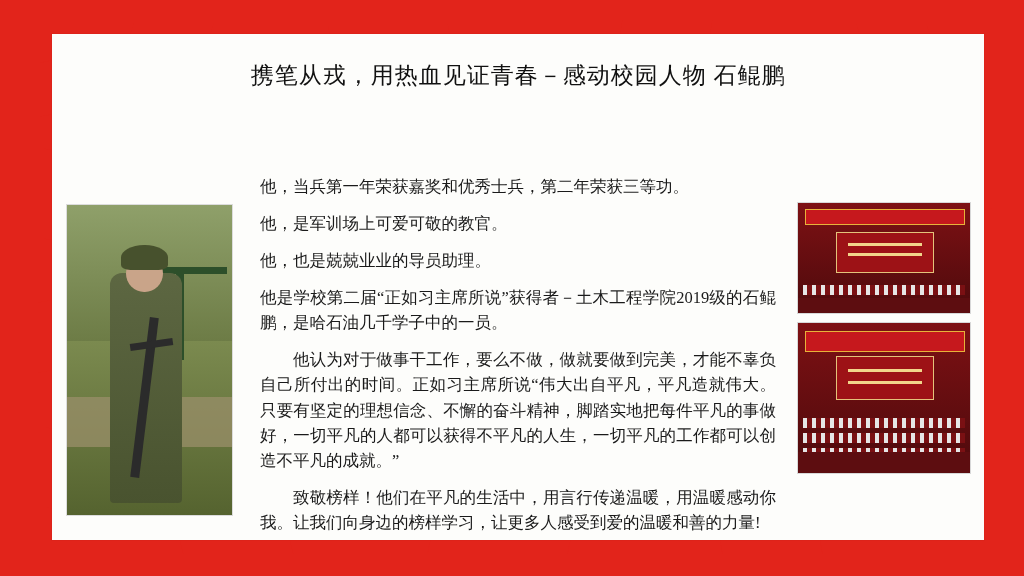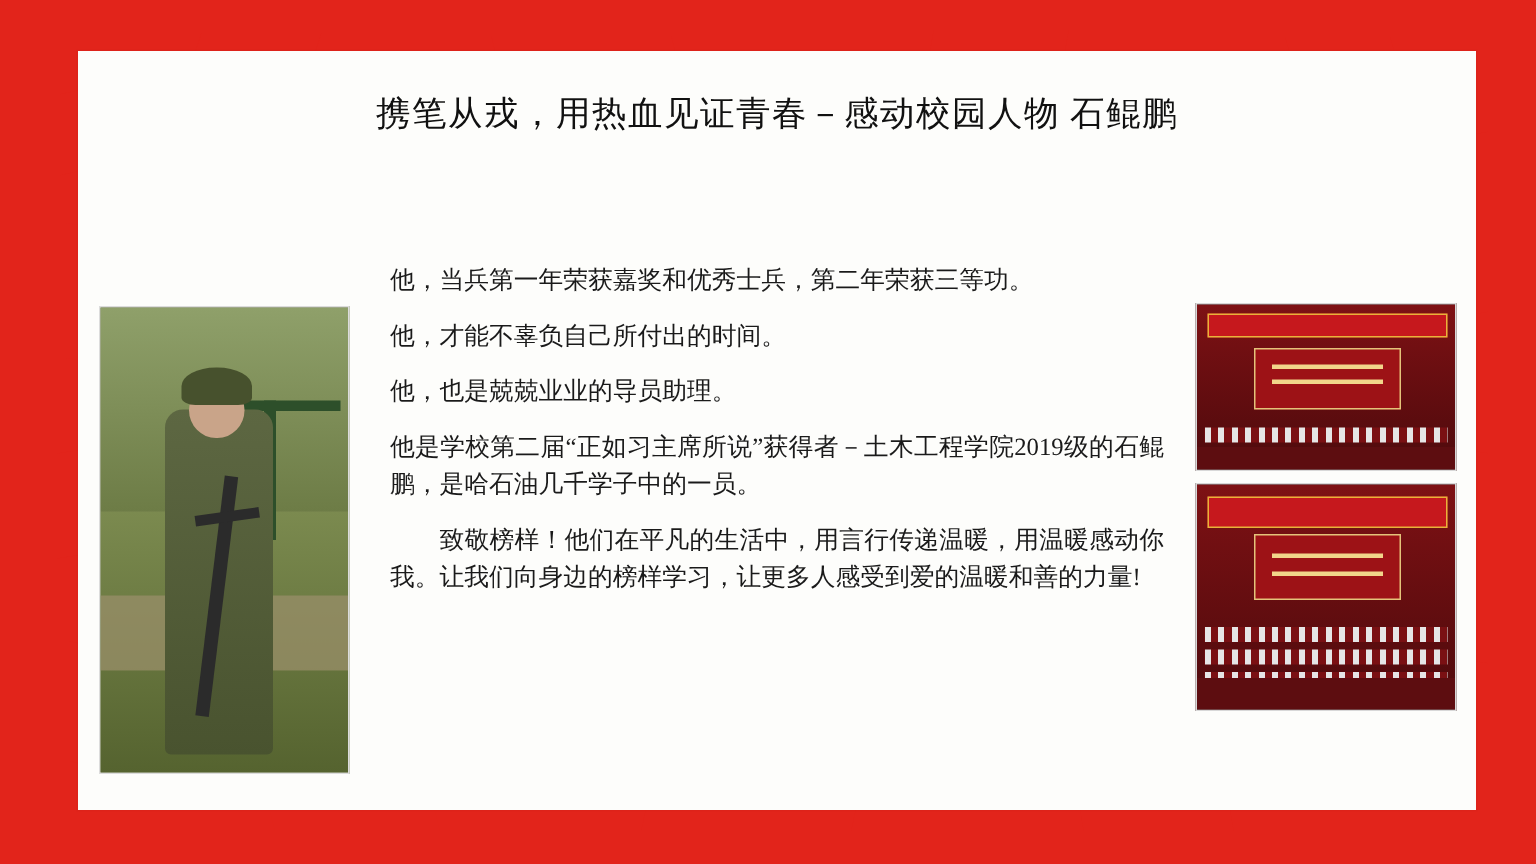--- a/index.html
+++ b/index.html
@@ -252,20 +252,21 @@
         <div class="tb-screen-line" style="top:58%;"></div>
       </div>
       <div class="tb-crowd" style="bottom:30%;"></div>
       <div class="tb-crowd" style="bottom:20%;"></div>
       <div class="tb-crowd" style="bottom:10%;"></div>
       <div class="tb-floor"></div>
     </div>
 
     <div id="body-text">
       <p class="seg">他，当兵第一年荣获嘉奖和优秀士兵，第二年荣获三等功。</p>
-      <p class="seg">他，才能不辜负自己所付出的时间。</p>
+      <p class="seg">他，是军训场上可爱可敬的教官。</p>
       <p class="seg">他，也是兢兢业业的导员助理。</p>
       <p class="seg">他是学校第二届“正如习主席所说”获得者－土木工程学院2019级的石鲲鹏，是哈石油几千学子中的一员。</p>
+      <p class="indent">他认为对于做事干工作，要么不做，做就要做到完美，才能不辜负自己所付出的时间。正如习主席所说“伟大出自平凡，平凡造就伟大。只要有坚定的理想信念、不懈的奋斗精神，脚踏实地把每件平凡的事做好，一切平凡的人都可以获得不平凡的人生，一切平凡的工作都可以创造不平凡的成就。”</p>
       <p class="indent">致敬榜样！他们在平凡的生活中，用言行传递温暖，用温暖感动你我。让我们向身边的榜样学习，让更多人感受到爱的温暖和善的力量!</p>
     </div>
 
   </div>
 </div>
 
 </body></html>

